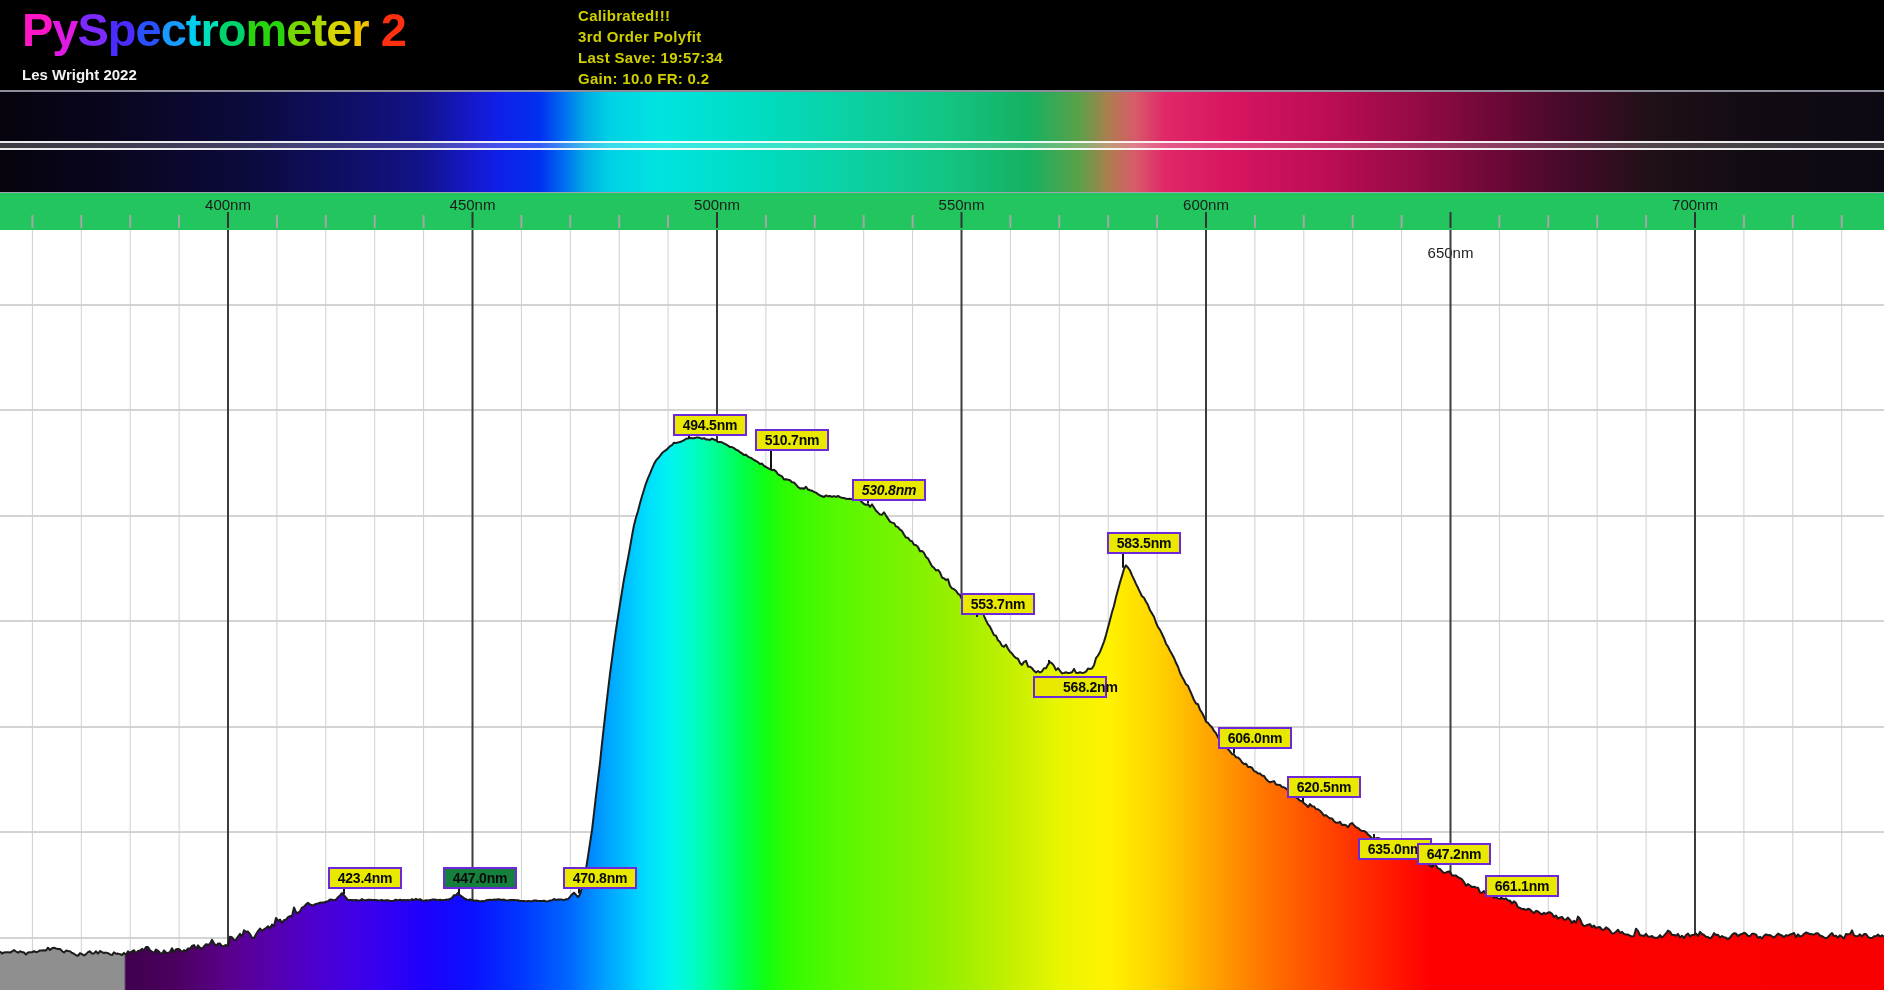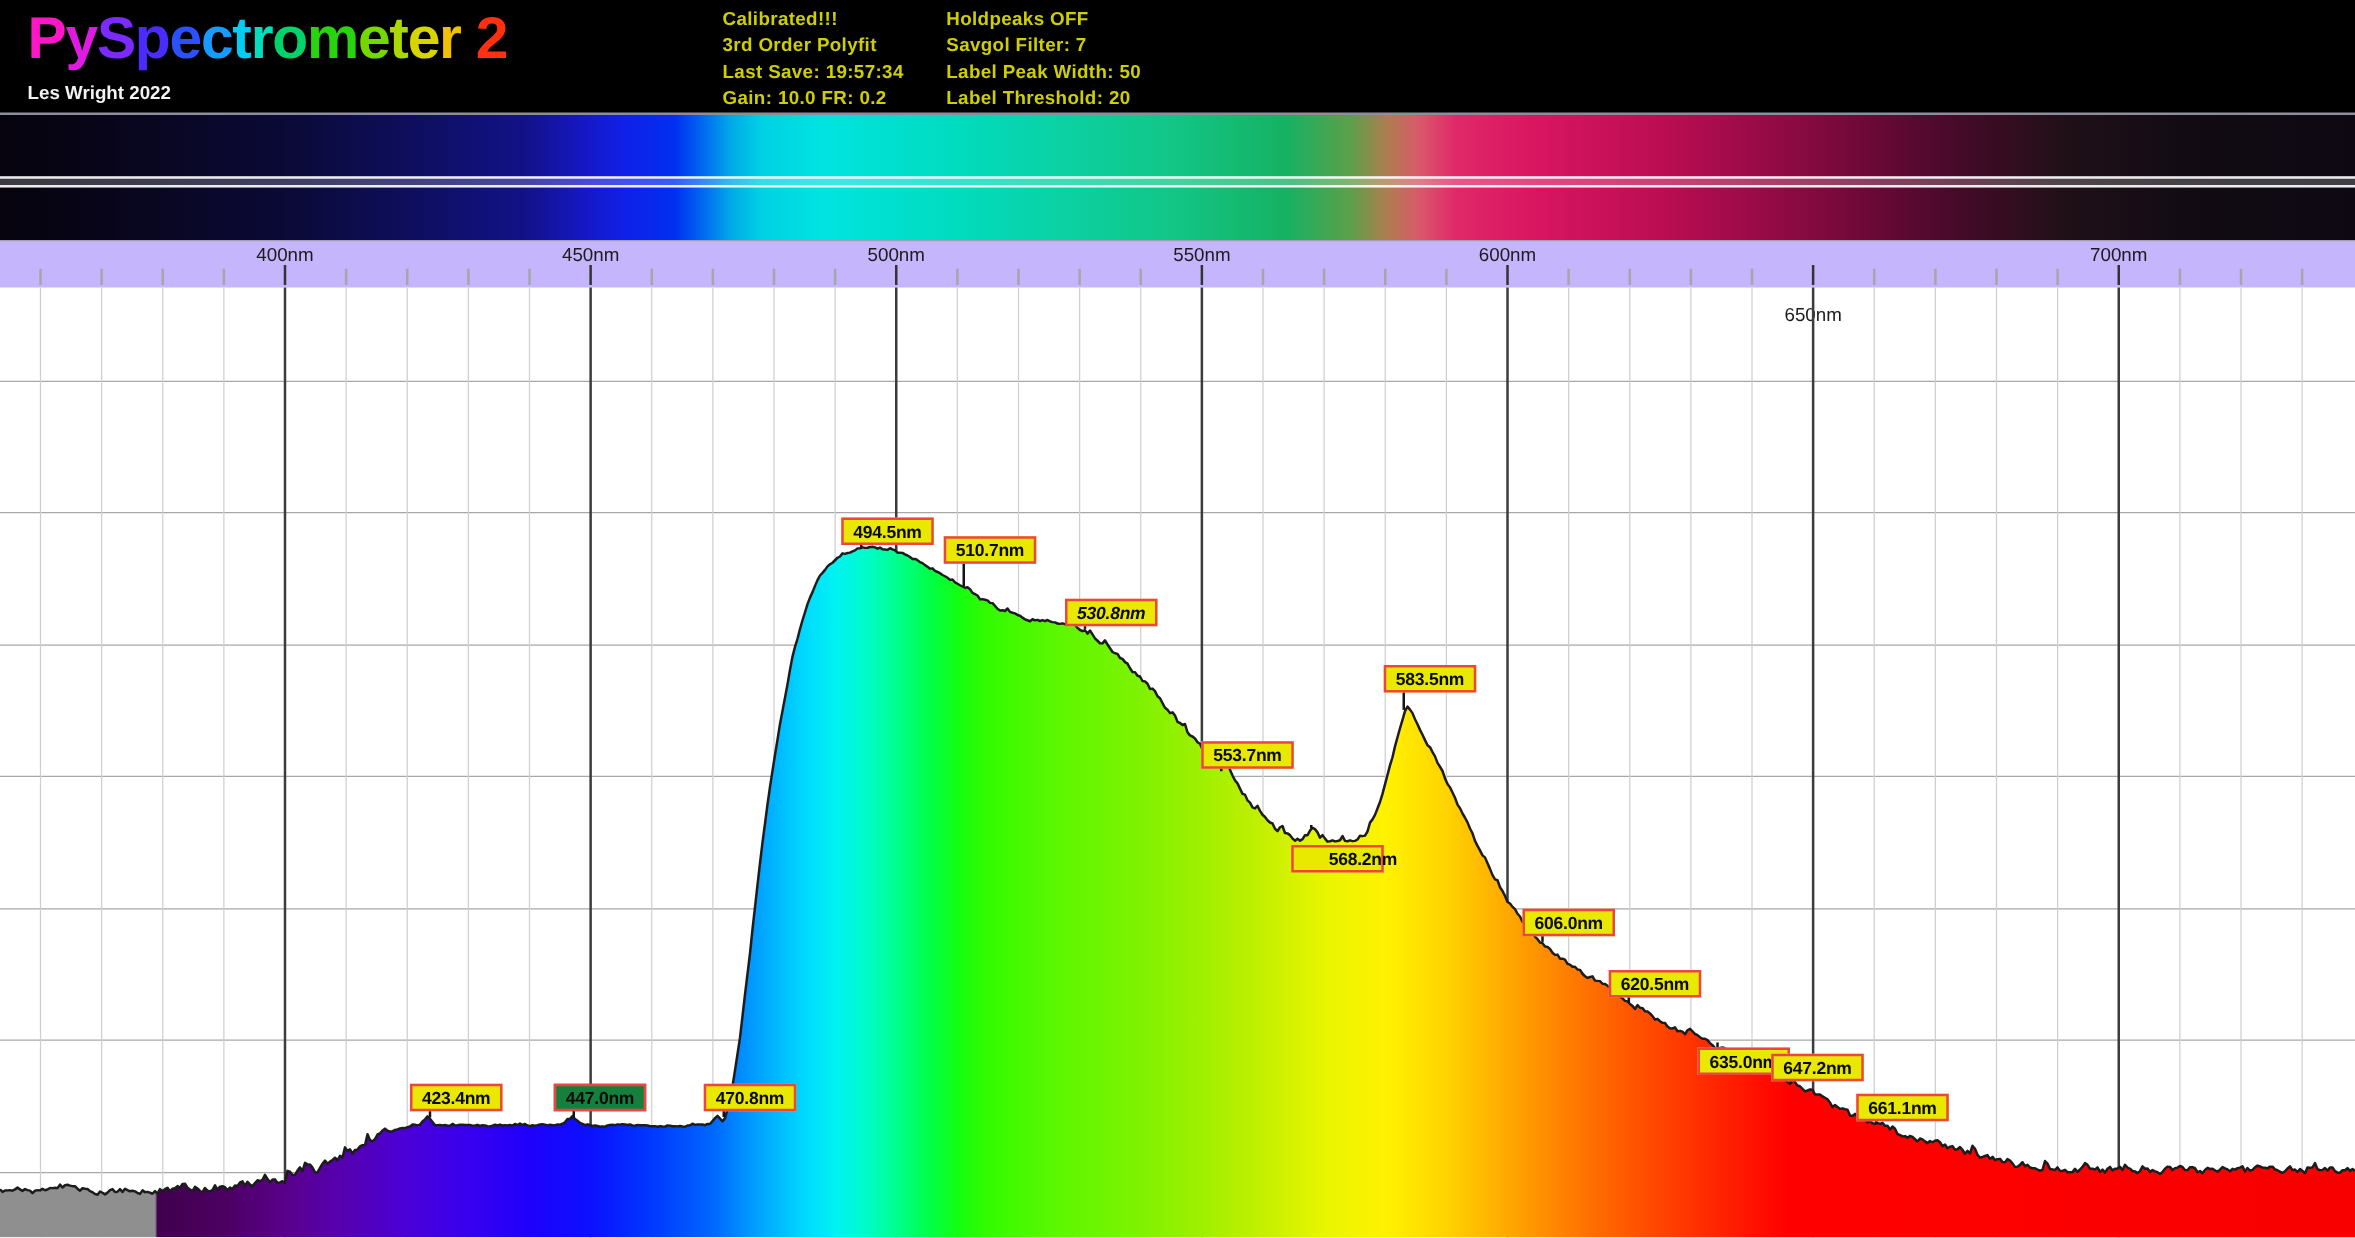--- a/index.html
+++ b/index.html
@@ -19,43 +19,42 @@
 
   
   #band{position:absolute;left:0;top:92px;width:1884px;height:101px;}
   #band .edge{position:absolute;left:0;width:100%;height:2px;background:#8d8d9c;}
   #band .edge.top{top:-2px;}
   #band .edge.bot{bottom:-1px;background:#a2a2b0;}
   .sample-strip{position:absolute;left:0;width:100%;}
   .sample-line{position:absolute;left:0;width:100%;height:2px;background:rgba(255,255,255,.9);}
 
   
-  #tickrow{position:absolute;left:0;top:193px;width:1884px;height:37px;background:#c4b5fd;}
+  #tickrow{position:absolute;left:0;top:193px;width:1884px;height:37px;background:#22c55e;}
   .tick-label{position:absolute;top:3px;width:80px;margin-left:-40px;text-align:center;
               color:#1c1c1c;font-size:15px;}
 
   
   #chart-svg{position:absolute;left:0;top:0;width:1884px;height:990px;pointer-events:none;}
 
   
   .peak-label{position:absolute;box-sizing:border-box;width:74px;height:22px;
-              background:#e9e900;border:2px solid #ef4444;color:#0a0a0a;
+              background:#e9e900;border:2px solid #6d28d9;color:#0a0a0a;
               font-size:14px;font-weight:600;line-height:18px;text-align:center;
               letter-spacing:-.2px;z-index:5;}
 </style>
 </head>
 <body>
 
 <div id="app">
 
   <div id="header">
     <div id="logo"><span style="color: rgb(255, 22, 198);">P</span><span style="color: rgb(223, 26, 226);">y</span><span style="color: rgb(123, 43, 255);">S</span><span style="color: rgb(75, 44, 254);">p</span><span style="color: rgb(43, 81, 255);">e</span><span style="color: rgb(24, 155, 255);">c</span><span style="color: rgb(0, 205, 242);">t</span><span style="color: rgb(0, 222, 188);">r</span><span style="color: rgb(0, 211, 107);">o</span><span style="color: rgb(39, 212, 14);">m</span><span style="color: rgb(116, 216, 0);">e</span><span style="color: rgb(171, 216, 0);">t</span><span style="color: rgb(216, 212, 0);">e</span><span style="color: rgb(238, 192, 0);">r</span><span style="color: rgb(0, 0, 0);"> </span><span style="color: rgb(255, 48, 16);">2</span></div>
     <div id="logo-sub">Les Wright 2022</div>
     <div id="status-left" class="status-col" style="color: rgb(207, 207, 0);"><div>Calibrated!!!</div><div>3rd Order Polyfit</div><div>Last Save: 19:57:34</div><div>Gain: 10.0 FR: 0.2</div></div>
-    <div id="status-right" class="status-col" style="color: rgb(207, 207, 0);"><div>Holdpeaks OFF</div><div>Savgol Filter: 7</div><div>Label Peak Width: 50</div><div>Label Threshold: 20</div></div>
   </div>
 
   <div id="band" style="background: linear-gradient(90deg, rgb(6, 3, 13) 0%, rgb(9, 6, 32) 6.37%, rgb(11, 10, 58) 12.74%, rgb(14, 14, 94) 17.52%, rgb(18, 18, 136) 22.29%, rgb(21, 24, 200) 24.95%, rgb(16, 32, 232) 26.54%, rgb(0, 48, 240) 28.66%, rgb(0, 112, 240) 29.99%, rgb(0, 170, 230) 31.05%, rgb(0, 210, 228) 32.38%, rgb(0, 228, 224) 35.03%, rgb(0, 220, 192) 40.34%, rgb(12, 208, 160) 45.65%, rgb(18, 197, 132) 50%, rgb(22, 177, 98) 54.67%, rgb(92, 160, 72) 57.32%, rgb(176, 124, 80) 58.92%, rgb(216, 90, 106) 60.24%, rgb(224, 40, 104) 61.84%, rgb(216, 21, 96) 65.29%, rgb(187, 13, 82) 70.59%, rgb(147, 10, 68) 75.37%, rgb(106, 8, 54) 79.62%, rgb(68, 10, 40) 83.33%, rgb(32, 16, 24) 87.58%, rgb(18, 11, 20) 92.89%, rgb(13, 8, 18) 100%);">
     <div class="edge top"></div>
     <div class="edge bot"></div>
   <div class="sample-strip" style="top: 49px; height: 9px; background: rgba(255, 255, 255, 0.22);"></div>
       <div class="sample-line" style="top: 49px;"></div>
       <div class="sample-line" style="top: 56px;"></div>
     </div>
 

